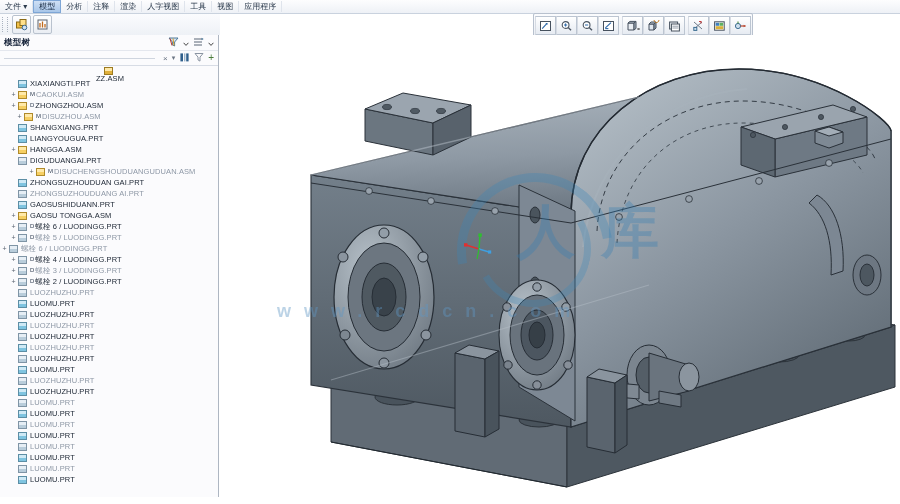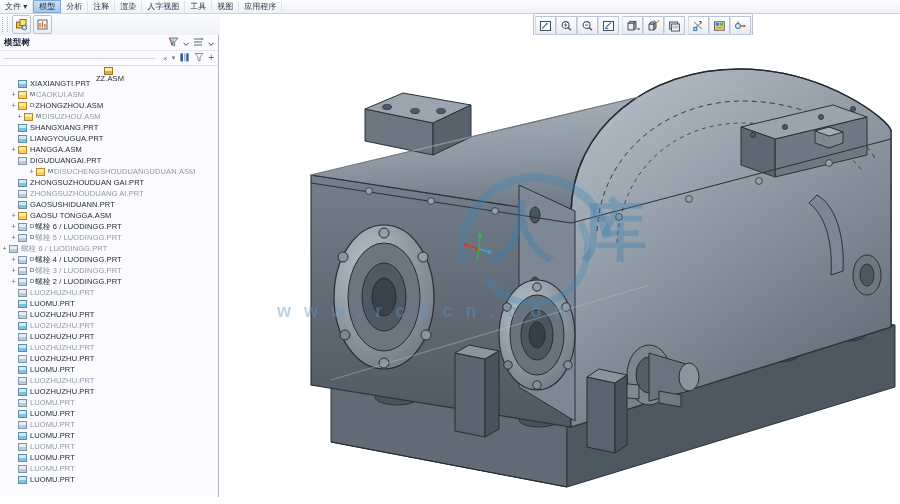--- a/index.html
+++ b/index.html
@@ -108,22 +108,22 @@
     border-right-color:transparent;border-bottom-color:transparent;
     transform:rotate(35deg);
   }
   .wm-ring2{
     position:absolute;left:256px;top:156px;width:102px;height:102px;
     border:7px solid rgba(60,135,185,.30);border-radius:50%;
     border-left-color:transparent;border-top-color:transparent;
     transform:rotate(15deg);
   }
   .wm-cn{
-    position:absolute;left:152px;top:150px;width:420px;
-    text-align:center;font-size:66px;line-height:92px;font-weight:bold;
+    position:absolute;left:172px;top:150px;width:420px;
+    text-align:center;font-size:58px;line-height:92px;font-weight:bold;
     color:rgba(52,126,178,.34);font-family:"DejaVu Sans", sans-serif;
     letter-spacing:26px;
   }
   .wm-url{
     position:absolute;left:58px;top:266px;width:560px;
     font-size:18px;letter-spacing:13px;font-weight:bold;
     color:rgba(95,150,195,.42);font-family:"Liberation Sans", sans-serif;
   }
 
   

